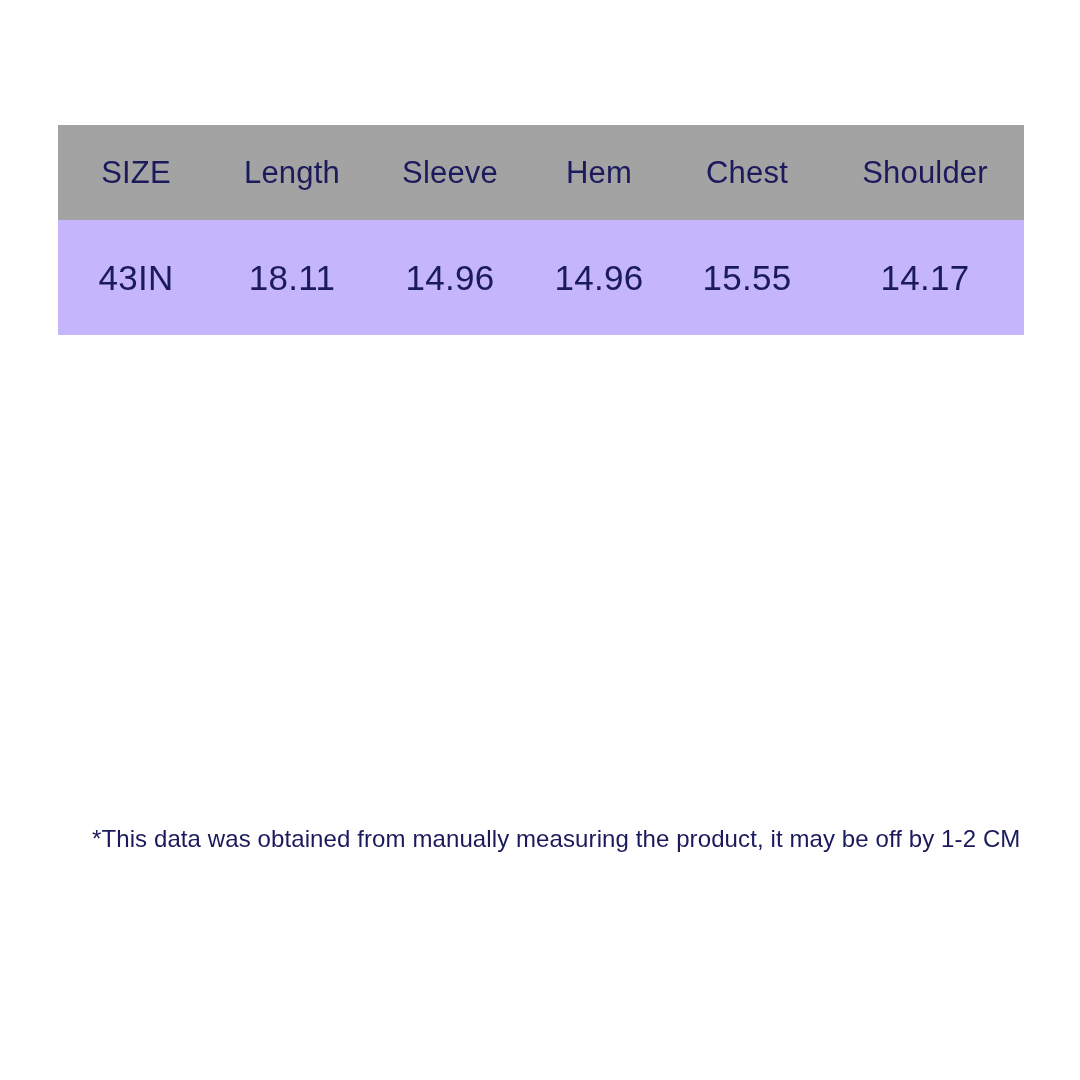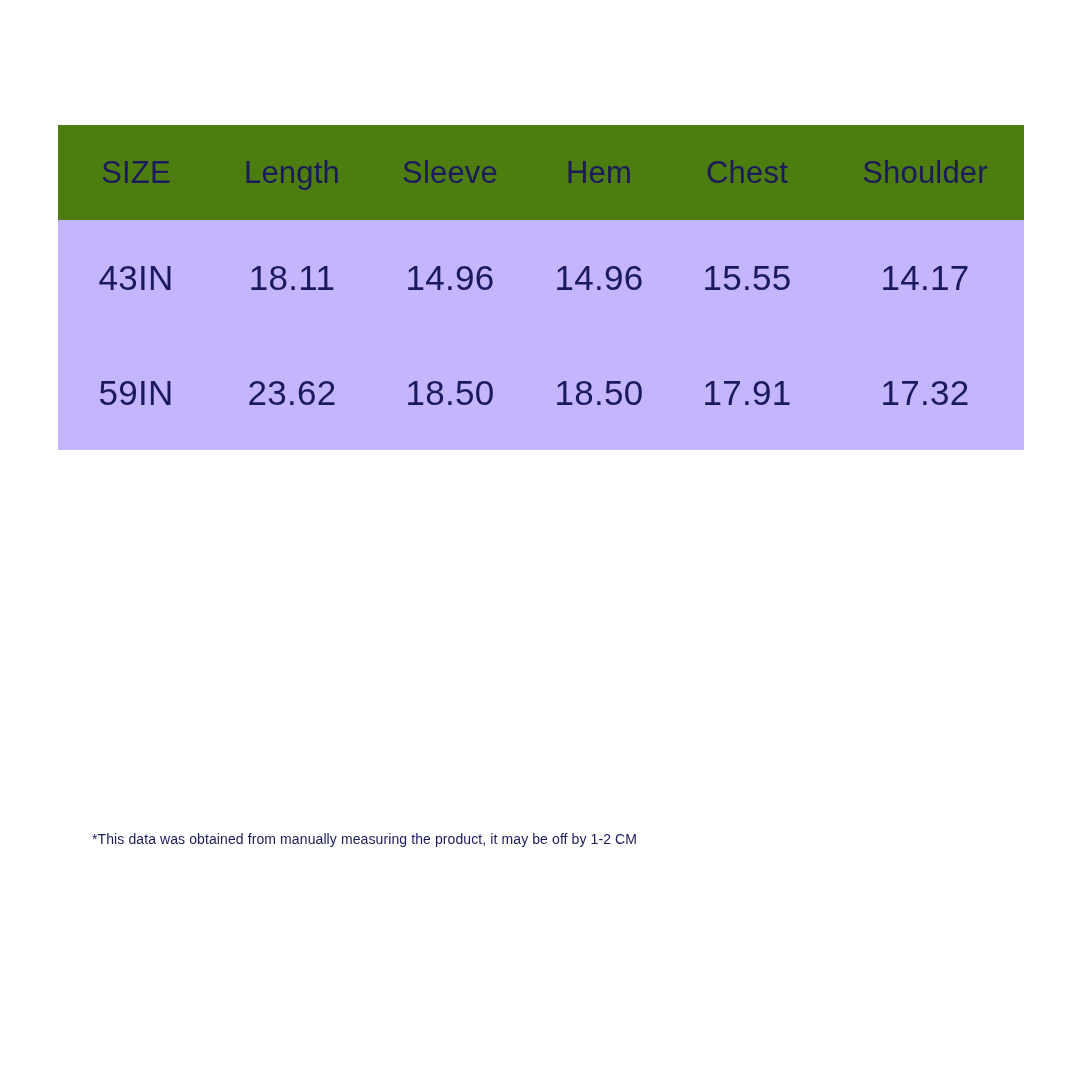--- a/index.html
+++ b/index.html
@@ -44,21 +44,21 @@
 
   table.size-table thead th {
     height: 95px;
     padding: 0;
     font-weight: 400;
     font-size: 31px;
     letter-spacing: 0.2px;
     text-align: center;
     vertical-align: middle;
     color: #1a1a5c;
-    background: #4d7c0f;
+    background: #a3a3a3;
     border: none;
   }
 
   table.size-table tbody td {
     height: 115px;
     padding: 0;
     font-weight: 400;
     font-size: 35px;
     letter-spacing: 0.3px;
     text-align: center;
@@ -70,21 +70,21 @@
 
   table.size-table tbody tr.striped td {
     background: #f7f7f7;
   }
 
   .footnote {
     position: absolute;
     left: 92px;
     top: 824px;
     width: 930px;
-    font-size: 14px;
+    font-size: 24px;
     line-height: 30px;
     letter-spacing: 0.1px;
     color: #1a1a5c;
     white-space: nowrap;
   }
 </style>
 </head>
 <body>
 
 <div class="page">
@@ -111,27 +111,19 @@
       </thead>
       <tbody>
         <tr>
           <td>43IN</td>
           <td>18.11</td>
           <td>14.96</td>
           <td>14.96</td>
           <td>15.55</td>
           <td>14.17</td>
         </tr>
-        <tr>
-          <td>59IN</td>
-          <td>23.62</td>
-          <td>18.50</td>
-          <td>18.50</td>
-          <td>17.91</td>
-          <td>17.32</td>
-        </tr>
       </tbody>
     </table>
   </div>
 
   <div class="footnote">*This data was obtained from manually measuring the product, it may be off by 1-2 CM</div>
 
 </div>
 
 </body></html>

